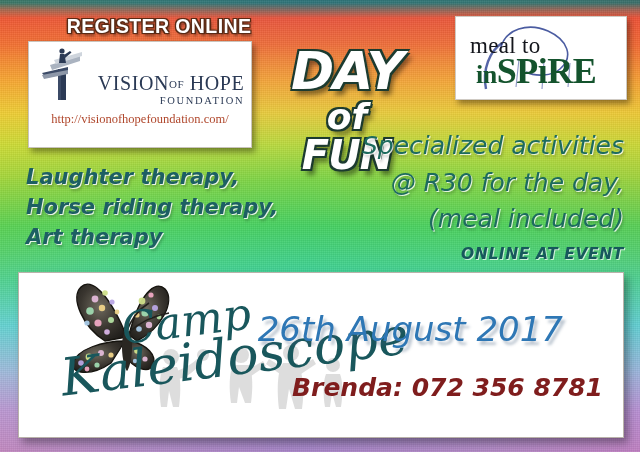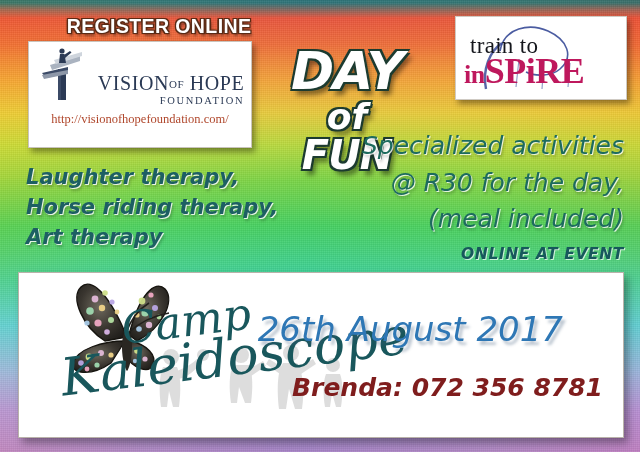--- a/index.html
+++ b/index.html
@@ -83,23 +83,23 @@
     background:#fff;border:1px solid #cfcac3;
     box-shadow:3px 4px 6px rgba(0,0,0,.38);
     overflow:hidden;
   }
   #tti-train{
     position:absolute;left:14px;top:16px;
     font-family:"Liberation Serif",serif;font-size:23px;
     color:#14161c;letter-spacing:.3px;z-index:3;
   }
   #tti-inspire{
-    position:absolute;left:8px;top:33px;
+    position:absolute;left:20px;top:33px;
     font-family:"Liberation Serif",serif;font-weight:bold;
-    font-size:36px;letter-spacing:-.5px;color:#be185d;z-index:2;
+    font-size:36px;letter-spacing:-.5px;color:#14532d;z-index:2;
   }
   #tti-inspire .sm{font-size:26px;}
   #tti-swoosh{position:absolute;left:0;top:0;z-index:1;}
 
   
   #dayoffun{left:272px;top:46px;width:150px;text-align:center;color:#fff;}
   #dayoffun div{
     font-family:"DejaVu Sans",sans-serif;font-weight:bold;font-style:italic;
     line-height:.98;
     text-shadow:
@@ -195,21 +195,21 @@
     </div>
     <div id="voh-url">http://visionofhopefoundation.com/</div>
   </div>
 
   <div id="tti-card" class="layer">
     <svg id="tti-swoosh" width="170" height="82" viewBox="0 0 170 82">
       <path d="M44 34 C48 10, 74 6, 92 14 C112 23, 118 40, 104 52 C96 59, 80 60, 70 55" fill="none" stroke="#2c3f91" stroke-width="1.6" opacity=".85"></path>
       <path d="M30 72 C26 52, 34 34, 46 26" fill="none" stroke="#2c3f91" stroke-width="2.4" opacity=".8"></path>
       <path d="M60 70 L63 42 M86 72 L88 44 M112 70 L114 46" stroke="#2c3f91" stroke-width="1.1" opacity=".55" fill="none"></path>
     </svg>
-    <div id="tti-train">train to</div>
+    <div id="tti-train">meal to</div>
     <div id="tti-inspire"><span class="sm">in</span><span>SPiRE</span></div>
   </div>
 
   <div id="dayoffun" class="layer">
     <div id="dof-day">DAY</div>
     <div id="dof-of">of</div>
     <div id="dof-fun">FUN</div>
   </div>
 
   <div id="therapies" class="layer">

